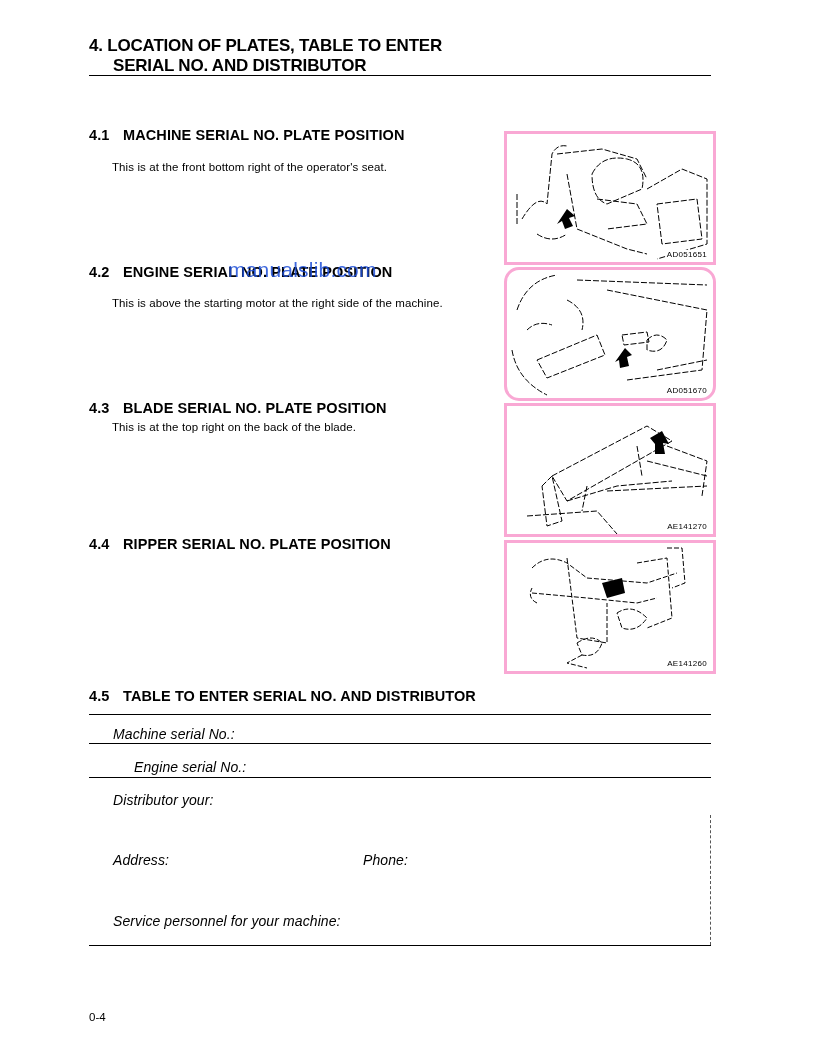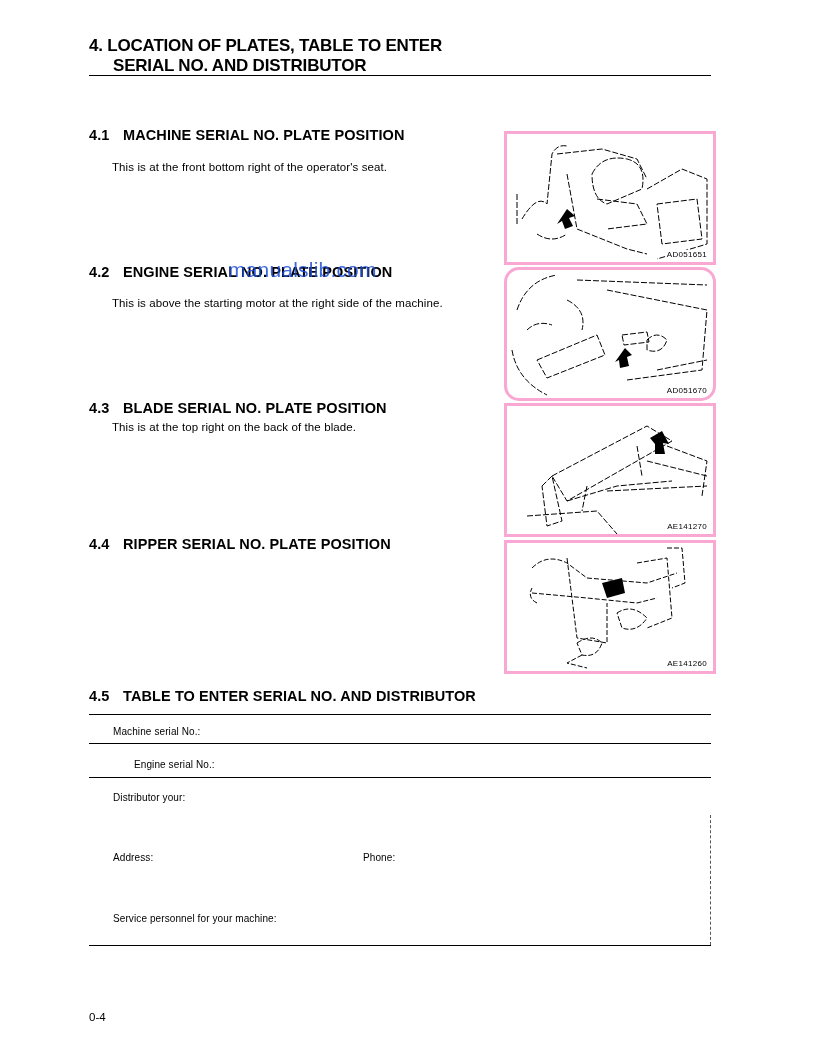--- a/index.html
+++ b/index.html
@@ -8,21 +8,21 @@
   .page-title .line2 { display:block; padding-left:24px; }
   .title-rule { position:absolute; left:89px; top:75px; width:622px; height:1px; background:#000; }
   .sec-head { position:absolute; left:89px; font-size:14.5px; font-weight:bold; letter-spacing:0.1px; }
   .sec-head .num { display:inline-block; width:34px; }
   .sec-text { position:absolute; left:112px; font-size:11.5px; letter-spacing:0.1px; }
   .figure { position:absolute; left:504px; width:206px; height:128px; border:3px solid #f9a8d4; background:#fff; overflow:hidden; }
   .figure svg { position:absolute; left:0; top:0; }
   .fig-code { position:absolute; right:6px; bottom:3px; font-size:8px; letter-spacing:0.3px; background:#fff; }
   .watermark { position:absolute; left:228px; top:258px; font-size:21px; color:#1d4ed8; opacity:0.85; letter-spacing:0.2px; }
   .rule { position:absolute; left:89px; width:622px; height:1px; background:#000; }
-  .field { position:absolute; font-size:10px; letter-spacing:0.1px; }
+  .field { position:absolute; font-size:14px; letter-spacing:0.1px;font-style:italic; }
   .right-dash { position:absolute; left:710px; top:815px; width:0; height:130px; border-left:1px dashed #555; }
   .page-num { position:absolute; left:89px; top:1011px; font-size:11.5px; }
 </style>
 </head>
 <body>
 
 <div class="page-title">
   <span>4. LOCATION OF PLATES, TABLE TO ENTER</span>
   <span class="line2">SERIAL NO. AND DISTRIBUTOR</span>
 </div>

